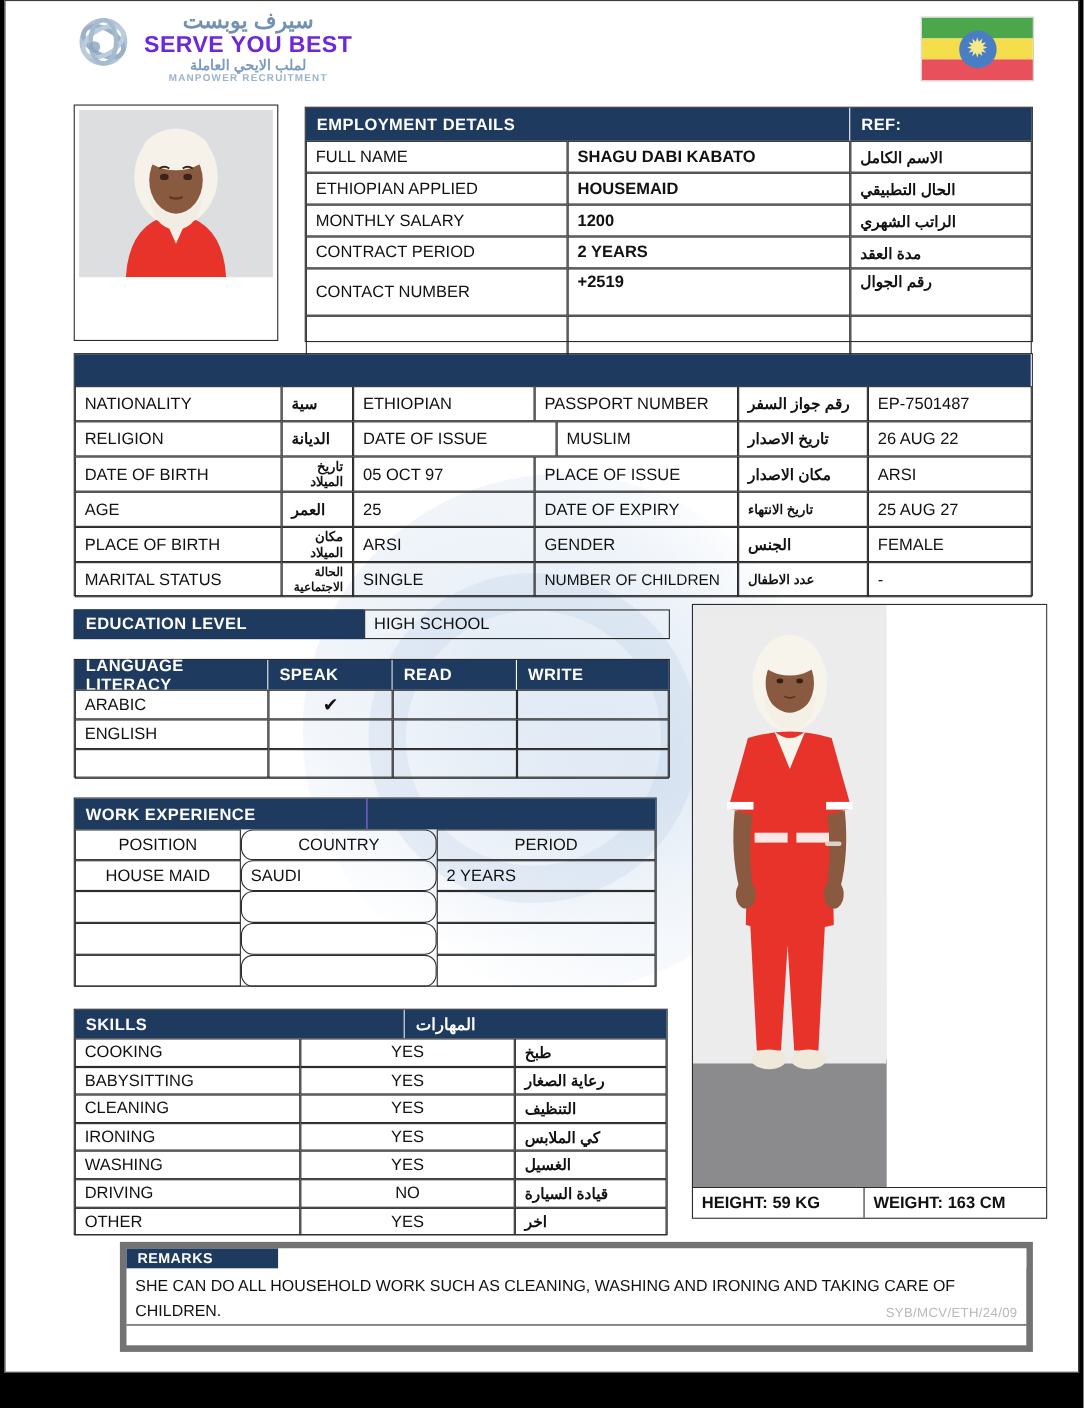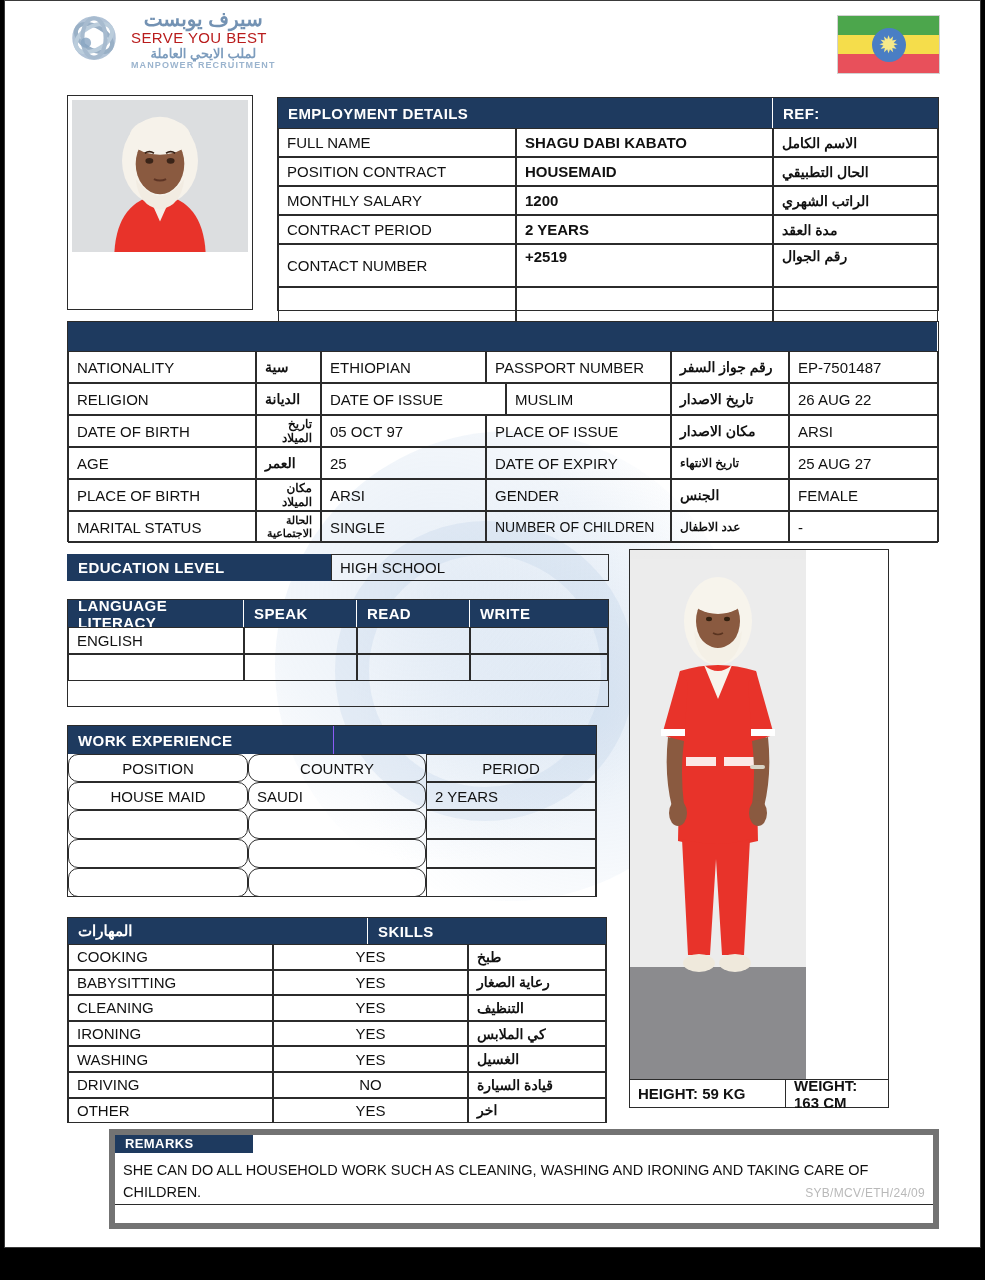--- a/index.html
+++ b/index.html
@@ -56,21 +56,21 @@
     position: absolute; left: 60px; top: 8px;
     display: flex; align-items: flex-start; gap: 8px;
   }
   #logo-mark { width: 58px; height: 58px; flex: 0 0 58px; opacity: .92; }
   #logo-text { display: flex; flex-direction: column; line-height: 1; }
   .logo-ar-top {
     font-size: 20px; color: #5b7fa6; letter-spacing: 2px;
     direction: rtl; text-align: center; font-weight: bold; opacity: .85;
   }
   .logo-en-main {
-    font-size: 15px; font-weight: normal; color: #b91c1c;
+    font-size: 21px; font-weight: bold; color: #6d28d9;
     letter-spacing: .4px; margin-top: 1px;
   }
   .logo-ar-sub {
     font-size: 13px; color: #7c9cbd; direction: rtl; text-align: center;
     margin-top: 2px; font-weight: bold;
   }
   .logo-en-sub {
     font-size: 9px; color: #9bb4ce; letter-spacing: 1.1px;
     text-align: center; margin-top: 1px; font-weight: bold;
   }
@@ -192,21 +192,21 @@
   #work {
     position: absolute; left: 62px; top: 724px;
     width: 530px; height: 172px;
     border: 1px solid #2b2b2b;
     z-index: 3;
   }
   #work-head { display: flex; height: 28px; }
   #work-head .bar:first-child { width: 266px; border-right: 1px solid #8b5cf6; }
   #work-head .bar:last-child { flex: 1; }
   .w-row { display: flex; height: 28px; }
-  .ww1 { width: 180px; border-radius: 10px; }
+  .ww1 { width: 151px; }
   .ww2 { width: 178px; border-radius: 11px; }
   .ww3 { flex: 1; }
   .w-row.hdr .cell { justify-content: center; font-weight: normal; font-size: 15px; }
   #w-blank1, #w-blank2, #w-blank3 { height: 29px; }
 
   
   #skills {
     position: absolute; left: 62px; top: 916px;
     width: 540px; height: 206px;
     border: 1px solid #2b2b2b;
@@ -230,21 +230,21 @@
     padding: 4px;
   }
   #photo-passport {
     width: 100%; height: 152px;
     background: #dfe0e2;
     position: relative; overflow: hidden;
   }
 
   #fullbody-box {
     position: absolute; left: 624px; top: 548px;
-    width: 260px; height: 559px;
+    width: 323px; height: 559px;
     border: 1px solid #2b2b2b;
     background: #ffffff;
     z-index: 3;
     display: flex; flex-direction: column;
   }
   #fullbody-img {
     position: relative;
     flex: 1;
     background: #ffffff;
     overflow: hidden;
@@ -346,21 +346,21 @@
       <div class="bar">REF:</div>
     </div>
 
     <div class="emp-row">
       <div class="cell lbl">FULL NAME</div>
       <div class="cell v val">SHAGU  DABI  KABATO</div>
       <div class="cell ar arc">الاسم الكامل</div>
     </div>
 
     <div class="emp-row">
-      <div class="cell lbl">POSITION CONTRACT</div>
+      <div class="cell lbl">ETHIOPIAN APPLIED</div>
       <div class="cell v val">HOUSEMAID</div>
       <div class="cell ar arc">الحال التطبيقي</div>
     </div>
 
     <div class="emp-row">
       <div class="cell lbl">MONTHLY SALARY</div>
       <div class="cell v val">1200</div>
       <div class="cell ar arc">الراتب الشهري</div>
     </div>
 
@@ -449,20 +449,26 @@
   </div>
 
   <div id="language">
     <div id="lang-head">
       <div class="bar lw1">LANGUAGE LITERACY</div>
       <div class="bar lw2">SPEAK</div>
       <div class="bar lw3">READ</div>
       <div class="bar lw4">WRITE</div>
     </div>
     <div class="lang-row">
+      <div class="cell lw1">ARABIC</div>
+      <div class="cell ctr lw2 tick">✔</div>
+      <div class="cell ctr lw3 tick"></div>
+      <div class="cell ctr lw4 tick"></div>
+    </div>
+    <div class="lang-row">
       <div class="cell lw1">ENGLISH</div>
       <div class="cell ctr lw2 tick"></div>
       <div class="cell ctr lw3 tick"></div>
       <div class="cell ctr lw4 tick"></div>
     </div>
     <div class="lang-row">
       <div class="cell lw1"></div>
       <div class="cell ctr lw2 tick"></div>
       <div class="cell ctr lw3 tick"></div>
       <div class="cell ctr lw4 tick"></div>
@@ -496,22 +502,22 @@
     </div>
     <div class="w-row" id="w-blank3">
       <div class="cell ww1"></div>
       <div class="cell ww2"></div>
       <div class="cell ww3"></div>
     </div>
   </div>
 
   <div id="skills">
     <div id="skills-head">
+      <div class="bar">SKILLS</div>
       <div class="bar">المهارات</div>
-      <div class="bar">SKILLS</div>
     </div>
     <div class="s-row">
       <div class="cell sw1">COOKING</div>
       <div class="cell sw2">YES</div>
       <div class="cell ar sw3">طبخ</div>
     </div>
     <div class="s-row">
       <div class="cell sw1">BABYSITTING</div>
       <div class="cell sw2">YES</div>
       <div class="cell ar sw3">رعاية الصغار</div>

